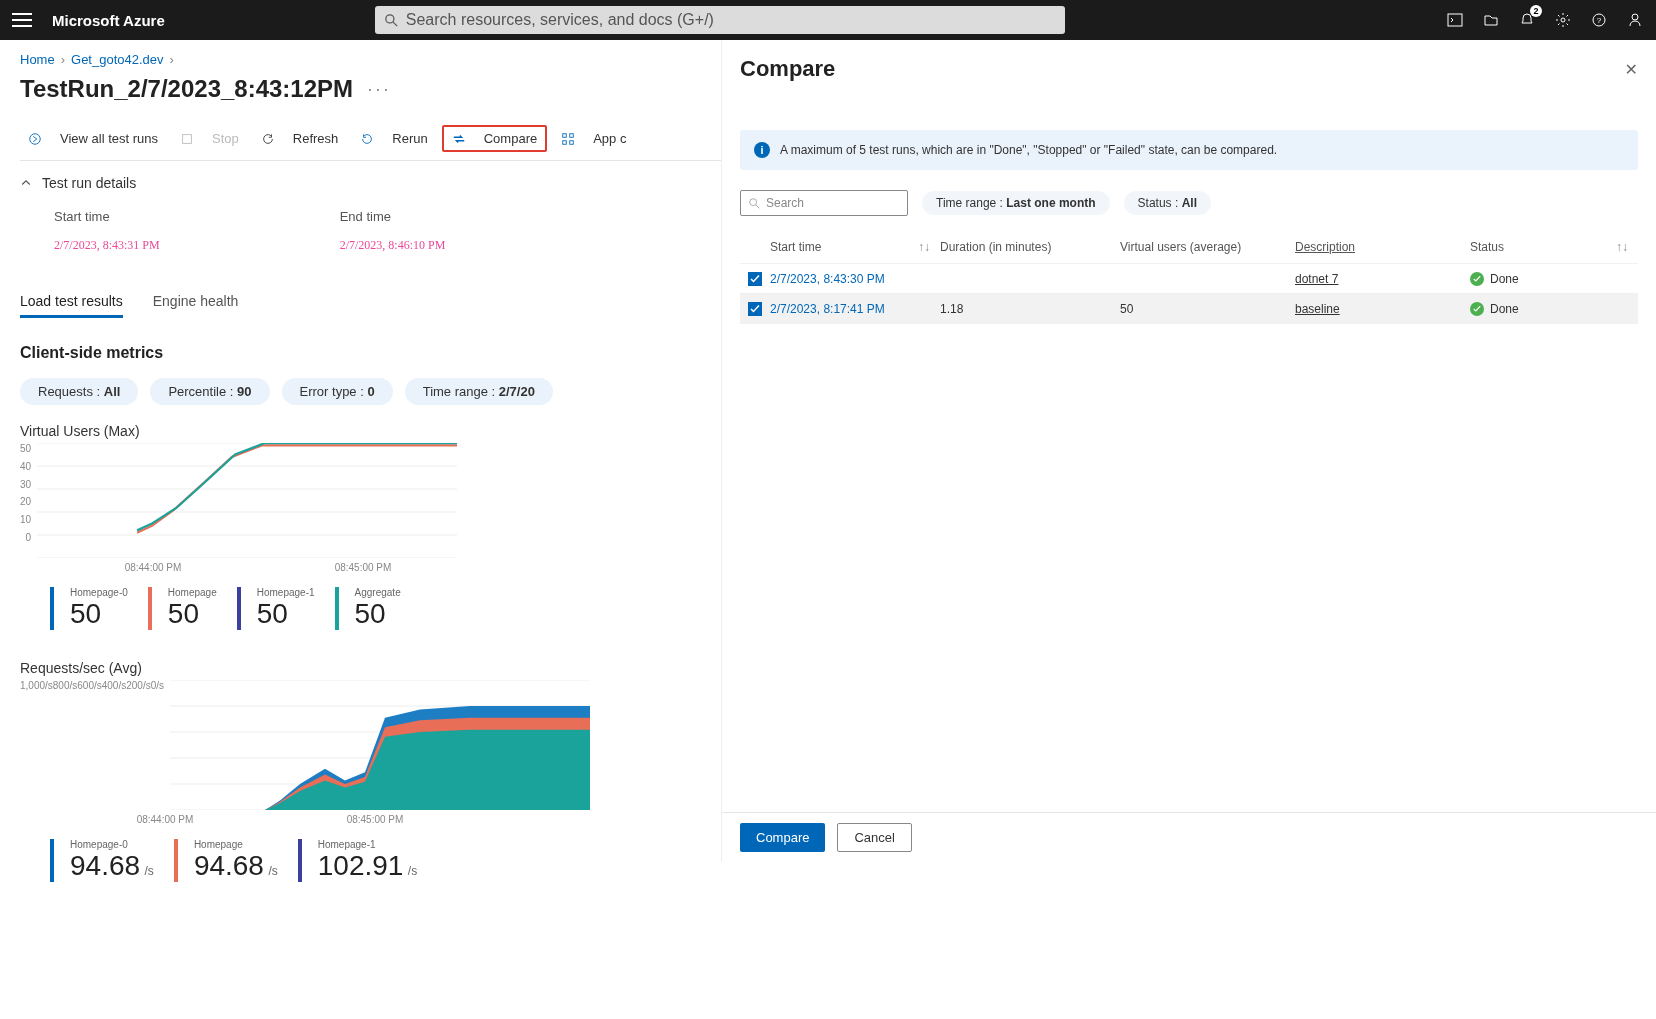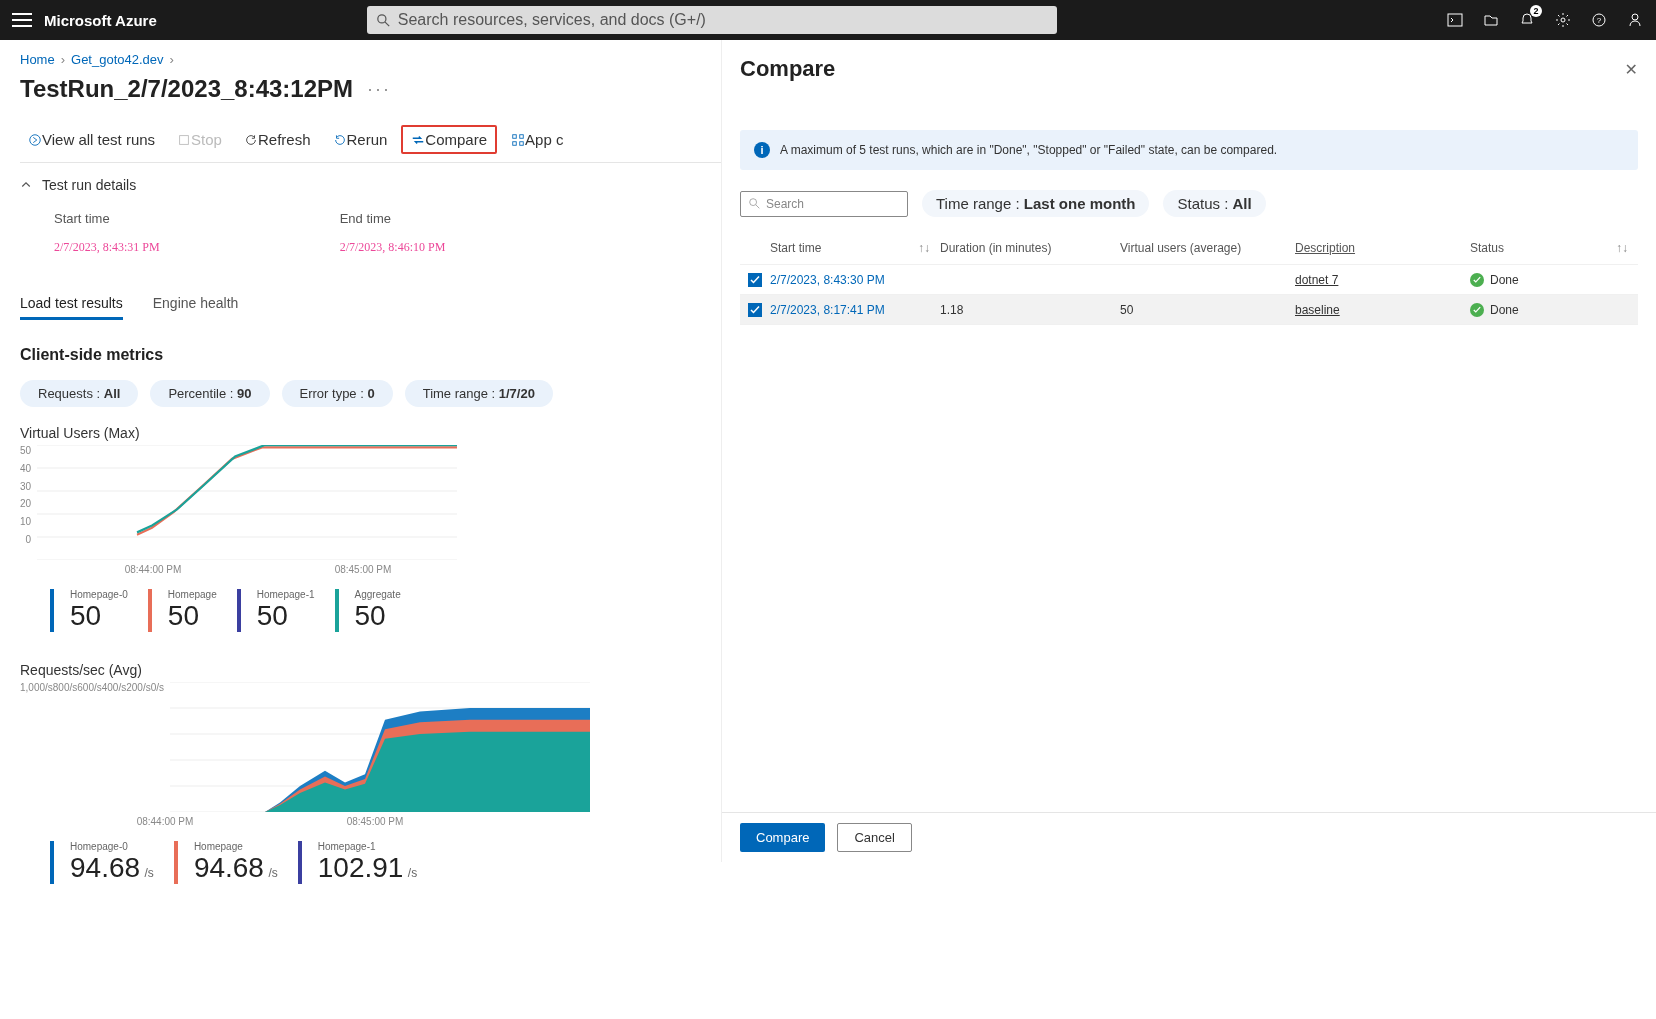--- a/index.html
+++ b/index.html
@@ -2,38 +2,38 @@
 <html><head>
 <meta charset="utf-8">
 <style>
 * { box-sizing: border-box; margin: 0; padding: 0; font-family: "Segoe UI", Arial, sans-serif; }
 body { width: 1656px; height: 1019px; background: #fff; overflow: hidden; position: relative; }
 
 
 .topbar { background: #1b1b1b; height: 40px; display: flex; align-items: center; color: #fff; padding: 0 12px; }
 .hamburger { width: 20px; height: 14px; display: flex; flex-direction: column; justify-content: space-between; cursor: pointer; }
 .hamburger span { height: 2px; background: #fff; }
-.brand { margin-left: 12px; font-size: 15px; font-weight: 600; }
+.brand { margin-left: 20px; font-size: 15px; font-weight: 600; }
 .searchbox { margin-left: 210px; flex: 0 0 690px; height: 28px; background: #dcdcdc; border-radius: 3px; display: flex; align-items: center; padding: 0 10px; color: #555; }
 .searchbox svg { margin-right: 8px; }
 .topbar-right { margin-left: auto; display: flex; gap: 18px; align-items: center; }
 .topicon { width: 18px; height: 18px; display: flex; align-items: center; justify-content: center; position: relative; }
 .badge { position: absolute; top: -6px; right: -6px; background: #fff; color: #000; font-size: 9px; border-radius: 50%; width: 12px; height: 12px; display: flex; align-items: center; justify-content: center; font-weight: 600; }
 
 
 .content { padding: 12px 20px 0 20px; }
 .breadcrumbs { font-size: 13px; color: #0067b8; display: flex; gap: 6px; align-items: center; }
 .breadcrumbs span.sep { color: #888; }
 .title-row { display: flex; align-items: center; gap: 14px; margin-top: 8px; }
 .title-row h1 { font-size: 24px; font-weight: 600; color: #222; }
 .dots { color: #888; font-size: 18px; letter-spacing: 2px; }
 
 
 .toolbar { display: flex; gap: 6px; margin-top: 22px; border-bottom: 1px solid #e5e5e5; padding-bottom: 8px; }
-.tbtn { display: flex; align-items: center; gap: 0; font-size: 15px; color: #333; padding: 4px 8px; border-radius: 2px; cursor: pointer; }
+.tbtn { display: flex; align-items: center; gap: 18px; font-size: 13px; color: #333; padding: 4px 8px; border-radius: 2px; cursor: pointer; }
 .tbtn.disabled { color: #bbb; }
 .tbtn svg { width: 14px; height: 14px; }
 .highlight-box { border: 2px solid #e03c31; border-radius: 2px; }
 
 
 .section-acc { display: flex; align-items: center; gap: 10px; margin-top: 14px; font-size: 14px; color: #333; }
 .details-grid { margin-top: 18px; margin-left: 34px; display: flex; gap: 180px; }
 .dg-col .lbl { font-size: 13px; color: #555; margin-bottom: 14px; }
 .dg-col .val { font-size: 12px; color: #ec4899; font-family: Liberation Serif, serif; }
 
@@ -60,21 +60,21 @@
 
 
 .panel { position: absolute; top: 40px; right: 0; width: 935px; height: 822px; background: #fff; border-left: 1px solid #eee; padding: 16px 18px; }
 .panel-h { display: flex; justify-content: space-between; align-items: center; }
 .panel-h h2 { font-size: 22px; font-weight: 600; color: #222; }
 .close-x { font-size: 16px; color: #666; cursor: pointer; }
 .info-banner { background: #eaf2fb; border-radius: 3px; padding: 12px 14px; margin-top: 48px; display: flex; gap: 10px; font-size: 12px; color: #333; align-items: center; }
 .info-banner .ic { width: 16px; height: 16px; background: #0067b8; border-radius: 50%; color: #fff; display: flex; align-items: center; justify-content: center; font-size: 11px; font-weight: 700; }
 .filter-row { display: flex; gap: 14px; margin-top: 20px; align-items: center; }
 .search-inp { border: 1px solid #888; border-radius: 2px; height: 26px; width: 168px; display: flex; align-items: center; padding: 0 8px; font-size: 12px; color: #888; gap: 6px; }
-.fpill { background: #f2f6fb; border-radius: 16px; padding: 5px 14px; font-size: 15px; color: #333; }
+.fpill { background: #f2f6fb; border-radius: 16px; padding: 5px 14px; font-size: 12px; color: #333; }
 .fpill b { font-weight: 600; }
 
 
 .tbl { margin-top: 14px; }
 .thead, .trow { display: flex; align-items: center; font-size: 12px; border-bottom: 1px solid #f0f0f0; }
 .thead { color: #555; font-weight: 500; height: 34px; }
 .trow { height: 30px; color: #333; }
 .trow.sel { background: #f2f2f2; }
 .tc-chk { width: 30px; display: flex; justify-content: center; }
 .tc-start { width: 170px; }
@@ -230,21 +230,21 @@
     <div class="tab active">Load test results</div>
     <div class="tab">Engine health</div>
   </div>
 
   <div class="csm-h">Client-side metrics</div>
 
   <div class="pill-row">
     <div class="pill"><span>Requests : </span><b>All</b></div>
     <div class="pill"><span>Percentile : </span><b>90</b></div>
     <div class="pill"><span>Error type : </span><b>0</b></div>
-    <div class="pill"><span>Time range : </span><b>1/7/20</b></div>
+    <div class="pill"><span>Time range : </span><b>2/7/20</b></div>
   </div>
 
   <div class="chart-title">Virtual Users (Max)</div>
   <div style="display:flex;margin-top:4px;">
     <div style="display:flex;flex-direction:column;justify-content:space-between;height:100px;margin-right:6px;text-align:right;">
       <span class="yaxis">50</span>
       <span class="yaxis">40</span>
       <span class="yaxis">30</span>
       <span class="yaxis">20</span>
       <span class="yaxis">10</span>

